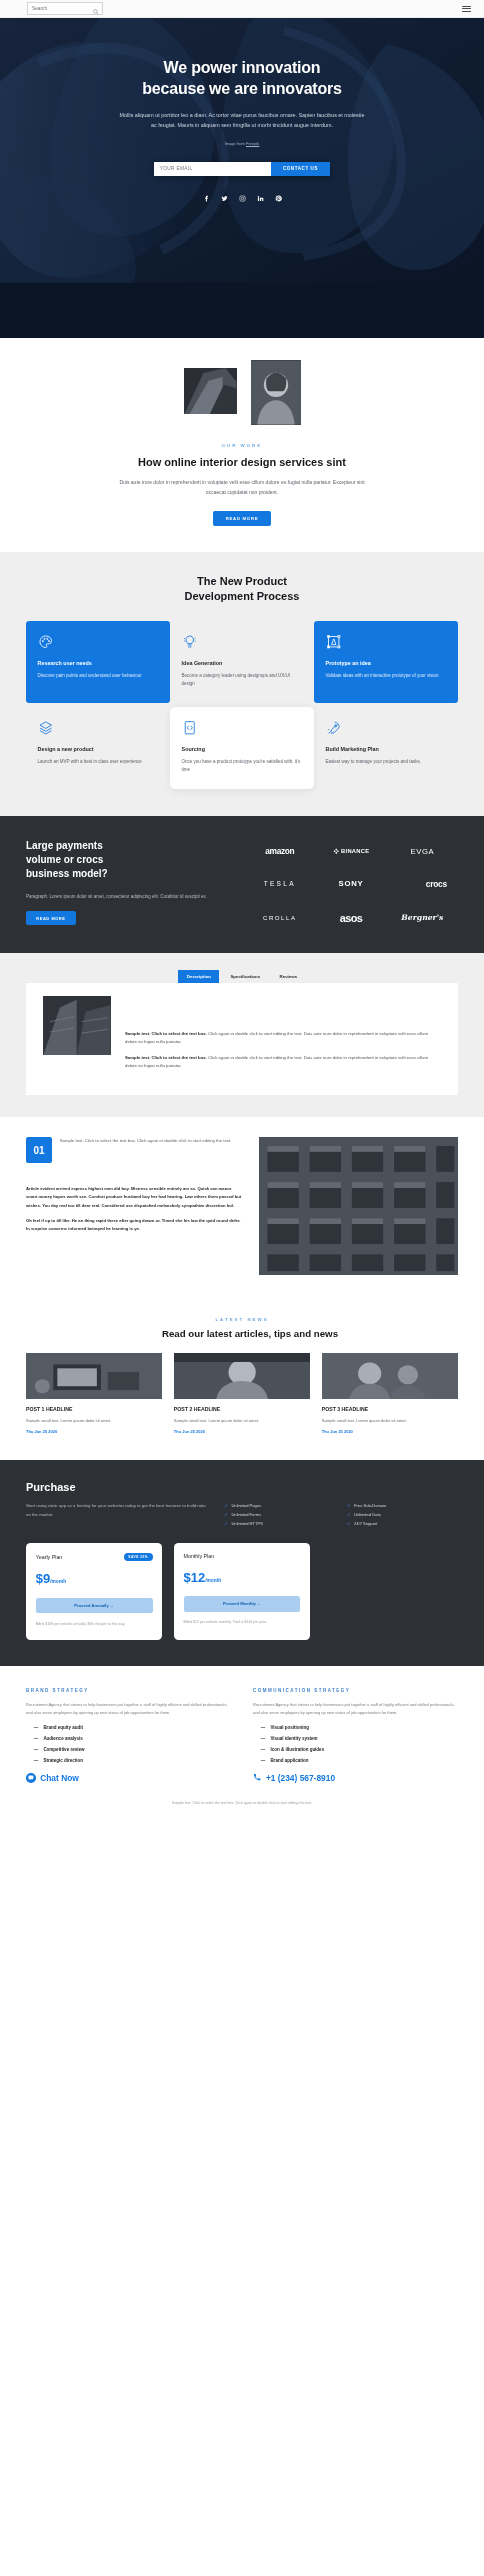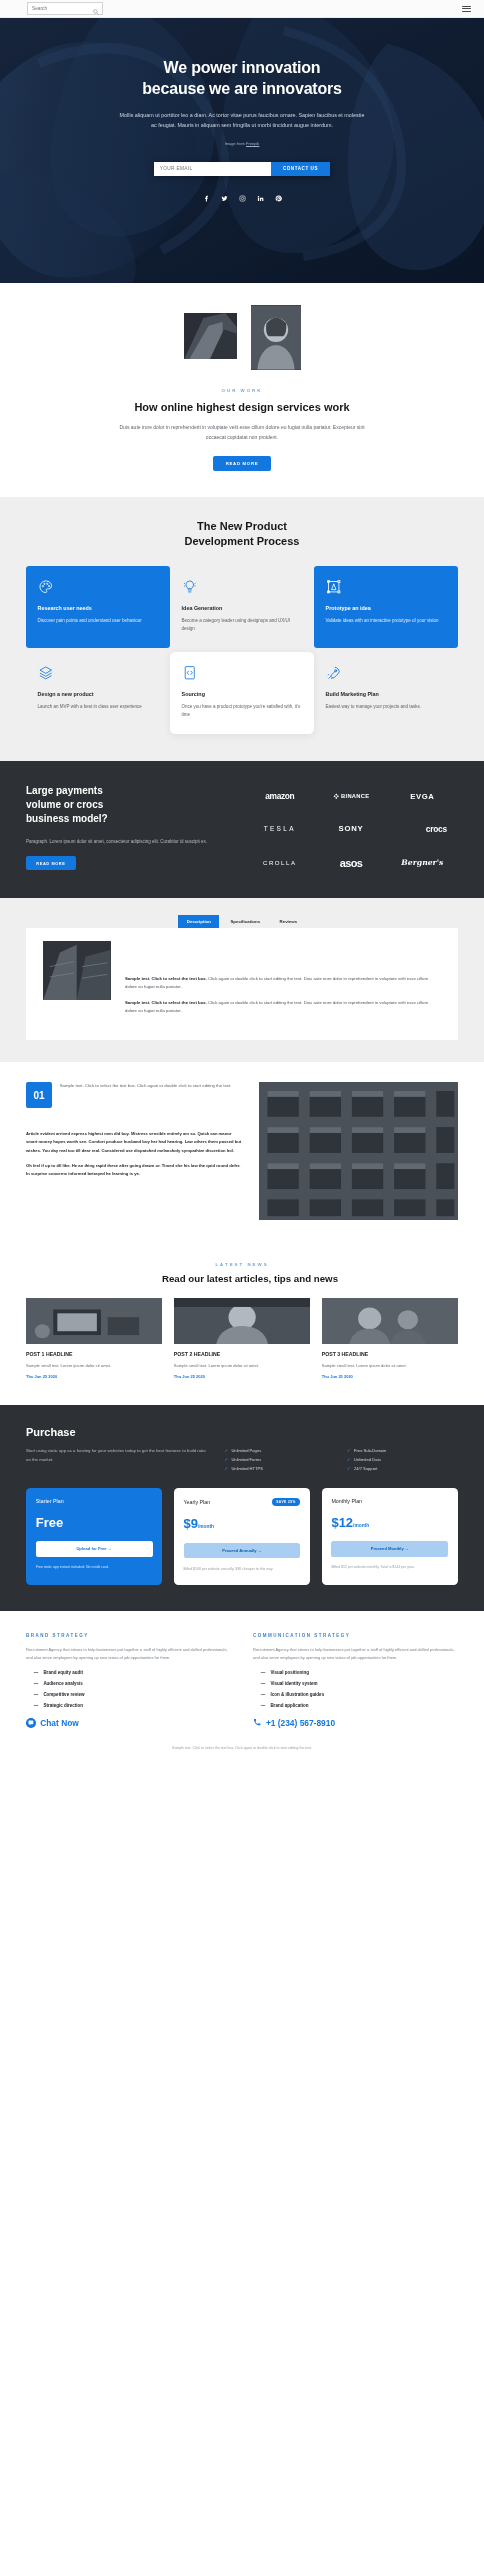--- a/index.html
+++ b/index.html
@@ -33,21 +33,21 @@
   }
   .search-ico { position: absolute; right: 3.2px; top: 3.2px; }
   .hamburger { margin-left: auto; margin-right: 5.2px; width: 9px; }
   .hamburger span {
     display: block; height: 1px; background: #4a4a4a;
     margin: 1.5px 0; border-radius: 0.6px;
   }
 
   
   .hero {
-    position: relative; height: 265px;
+    position: relative; height: 320px;
     background: #0a1526;
     overflow: hidden;
     display: flex; flex-direction: column;
     align-items: center; justify-content: flex-start;
     padding-top: 39px;
   }
   .hero-bg { position: absolute; inset: 0; }
   .hero-inner { position: relative; z-index: 3; text-align: center; width: 100%; }
   .hero h1 {
     font-size: 16px; line-height: 1.32; color: #fff;
@@ -148,21 +148,21 @@
     font-family: "Liberation Sans", sans-serif;
   }
   .logos {
     flex: 1; display: grid; grid-template-columns: repeat(3, 1fr);
     align-items: center; justify-items: center; row-gap: 19.4px;
     padding-top: 5.2px;
   }
   .logo { color: #fff; font-size: 7px; font-weight: 700; white-space: nowrap; }
   .logo.amazon { font-size: 8.4px; font-weight: 700; letter-spacing: -0.4px; position: relative; }
   .logo.binance { font-size: 5.8px; letter-spacing: 0.3px; display: flex; align-items: center; gap: 1.9px; }
-  .logo.evga { font-size: 7.7px; letter-spacing: 0.6px; font-weight: 700; }
+  .logo.evga { font-size: 7.7px; letter-spacing: 0.6px; font-weight: 400; }
   .logo.tesla { font-size: 6.5px; letter-spacing: 2.3px; font-weight: 500; }
   .logo.sony { font-size: 7.7px; letter-spacing: 0.8px; font-weight: 700; }
   .logo.crocs { font-size: 8.4px; font-weight: 800; letter-spacing: -0.2px; padding-left: 28px; }
   .logo.crolla { font-size: 6.1px; letter-spacing: 1.5px; font-weight: 400; }
   .logo.asos { font-size: 11px; font-weight: 800; letter-spacing: -0.6px; }
   .logo.bergners { font-size: 7.7px; font-style: italic; font-family: "DejaVu Serif", serif; }
 
   
   .tabsec { background: #efefef; padding: 17px 0 22px; }
   .tabs { display: flex; justify-content: center; gap: 2.6px; margin-bottom: 0; }
@@ -363,21 +363,21 @@
       <div class="ph ph-b">
         <svg width="50" height="65" viewBox="0 0 78 100">
             <rect width="78" height="100" fill="#51575f"></rect>
             <circle cx="39" cy="38" r="19" fill="#b9bec4"></circle>
             <path d="M10,100 C12,74 26,62 39,62 C52,62 66,74 68,100 Z" fill="#8d939b"></path>
             <path d="M24,28 Q39,10 55,28 Q56,44 50,48 L28,48 Q22,44 24,28Z" fill="#3e434a"></path>
           </svg>
       </div>
     </div>
     <div class="eyebrow">OUR WORK</div>
-    <h2>How online highest design services work</h2>
+    <h2>How online interior design services sint</h2>
     <p>Duis aute irure dolor in reprehenderit in voluptate velit esse cillum dolore eu fugiat nulla pariatur. Excepteur sint occaecat cupidatat non proident.</p>
     <button class="btn-blue">READ MORE</button>
   </section>
 
   <section class="process">
     <h2>
       <span>The New Product</span><br>
       <span>Development Process</span>
     </h2>
     <div class="grid3">
@@ -635,26 +635,20 @@
             <span class="ck">✓</span>
             <span>Unlimited HTTPS</span>
           </div>
         <div class="feat">
             <span class="ck">✓</span>
             <span>24/7 Support</span>
           </div>
       </div>
     </div>
     <div class="plans">
-      <div class="plan free">
-        <div class="pname">Starter Plan</div>
-        <div class="price"><span>Free</span></div>
-        <button class="cta cta-white">Upload for Free  →</button>
-        <div class="note">Free static app instant included. No credit card.</div>
-      </div>
       <div class="plan white">
         <div class="pname">
           <span>Yearly Plan</span>
           <span class="save">SAVE 25%</span>
         </div>
         <div class="price"><span>$9</span><small>/month</small></div>
         <button class="cta cta-light">Proceed Annually  →</button>
         <div class="note">Billed $108 per website annually. $36 cheaper to this way.</div>
       </div>
       <div class="plan white">

